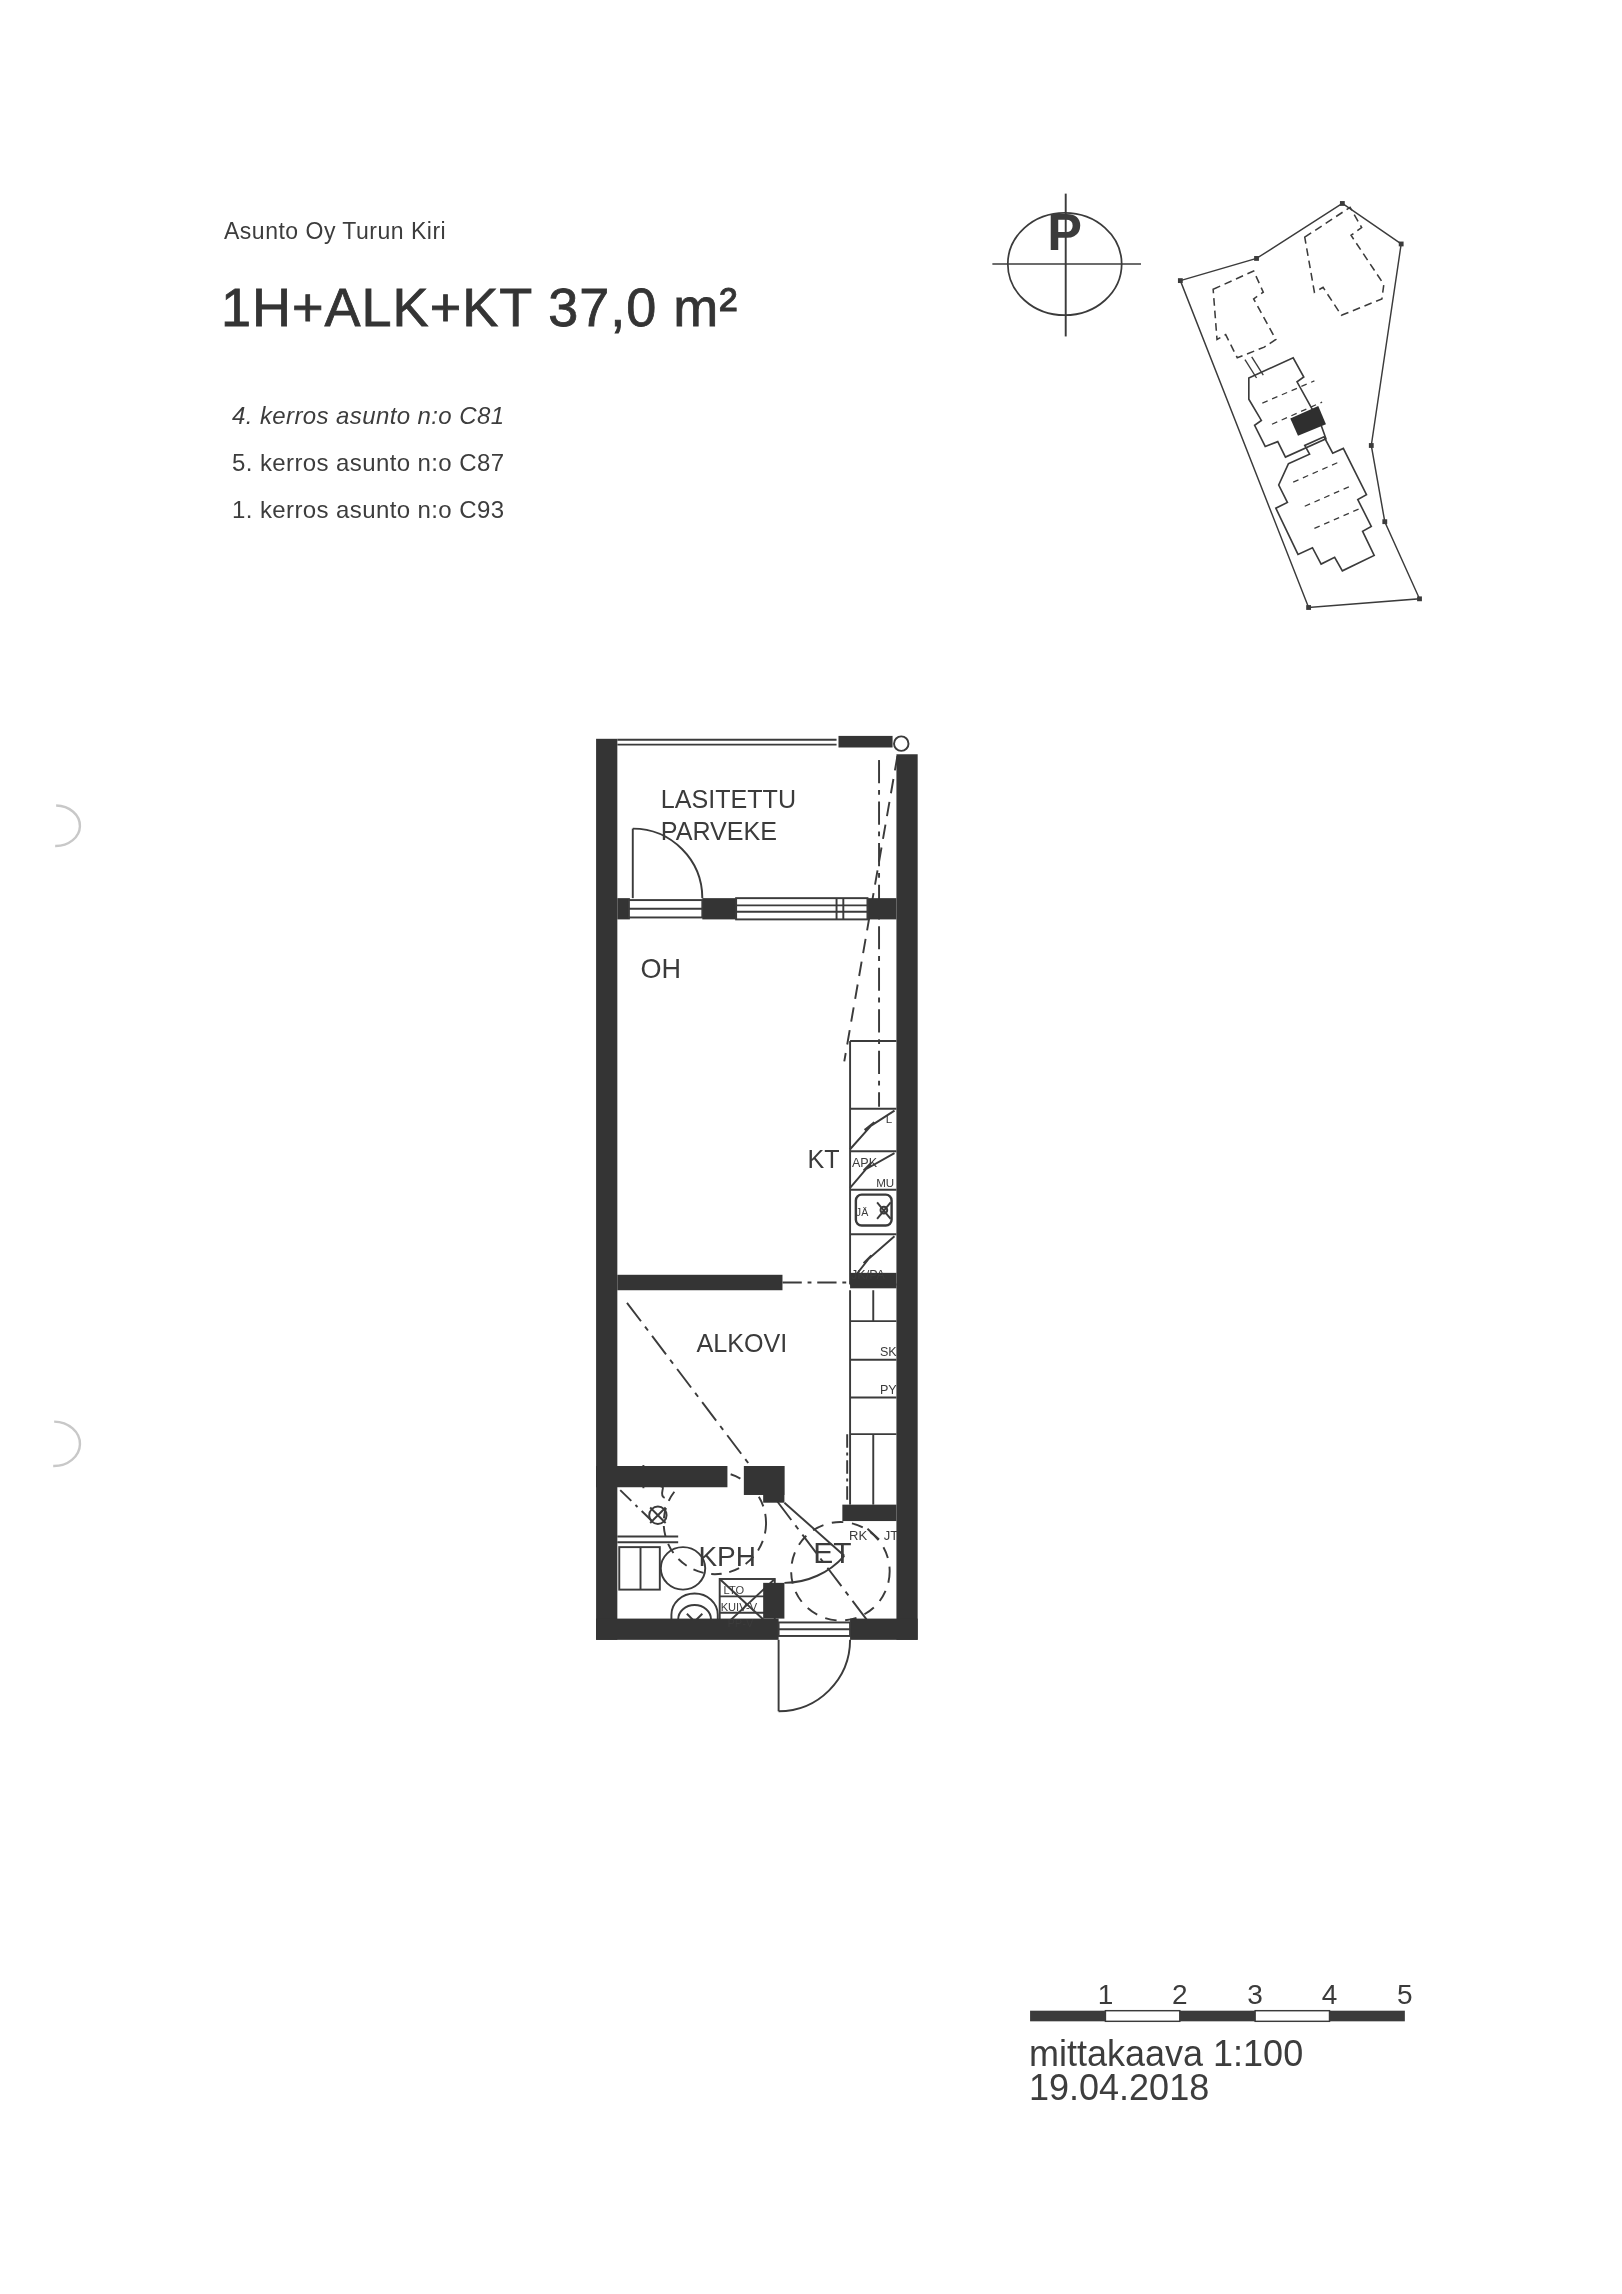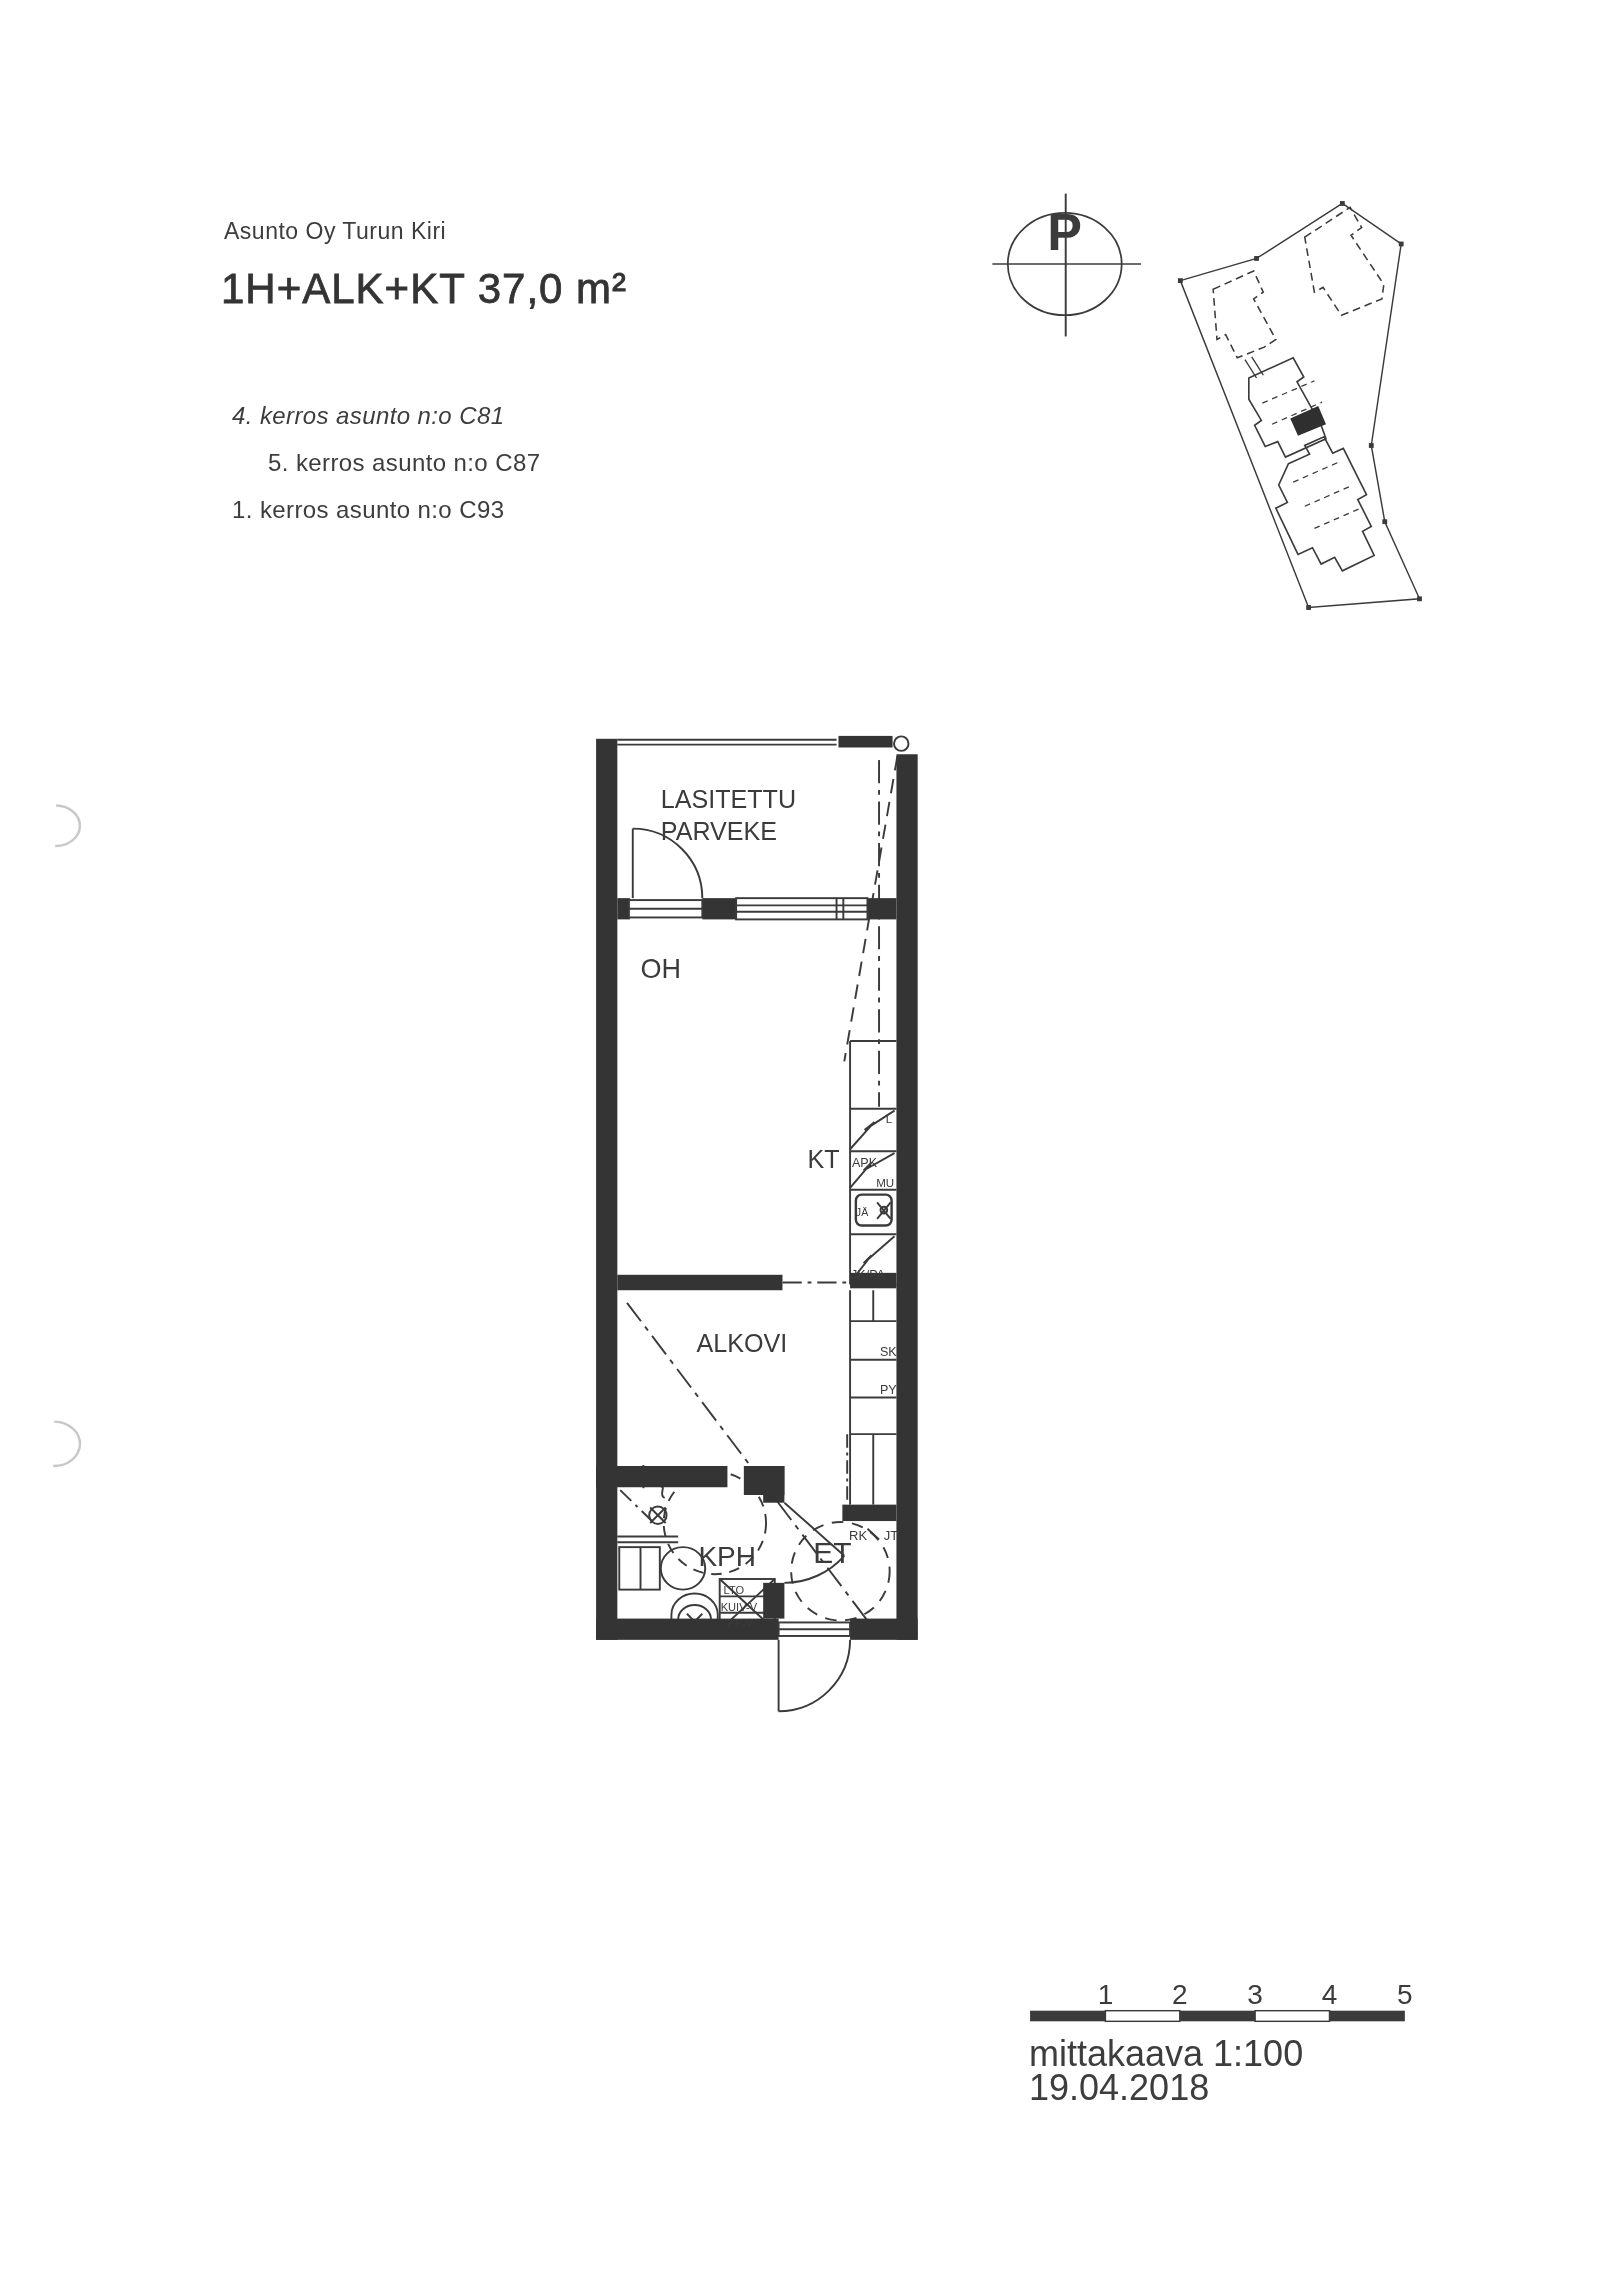--- a/index.html
+++ b/index.html
@@ -6,23 +6,23 @@
   .page{
     position:relative;
     width:1622px;height:2294px;
     background:#ffffff;
     overflow:hidden;
     font-family:"Liberation Sans", sans-serif;
     color:#3b3b3b;
   }
   .abs{position:absolute;}
   .company{left:224px;top:218px;font-size:23px;letter-spacing:0.5px;color:#3d3d3d;}
-  .bigtitle{left:221px;top:265px;font-size:42px;letter-spacing:1px;color:#343434;-webkit-text-stroke:0.8px #343434;}
+  .bigtitle{left:221px;top:276px;font-size:54px;letter-spacing:1px;color:#343434;-webkit-text-stroke:0.8px #343434;}
   .apt{left:232px;font-size:24px;color:#3d3d3d;letter-spacing:0.4px;}
-  .apt1{top:402px;font-style:italic;} .apt2{top:449px;margin-left:36px;} .apt3{top:496px;}
+  .apt1{top:402px;font-style:italic;} .apt2{top:449px;} .apt3{top:496px;}
   .scaletxt{left:1029px;font-size:36px;color:#3d3d3d;}
   .scale1{top:2033px;} .scale2{top:2067px;text-align:right;}
   svg{position:absolute;}
   svg text{font-family:"Liberation Sans", sans-serif;fill:#3b3b3b;}
 </style>
 </head>
 <body>
 
 <div class="page">
 

